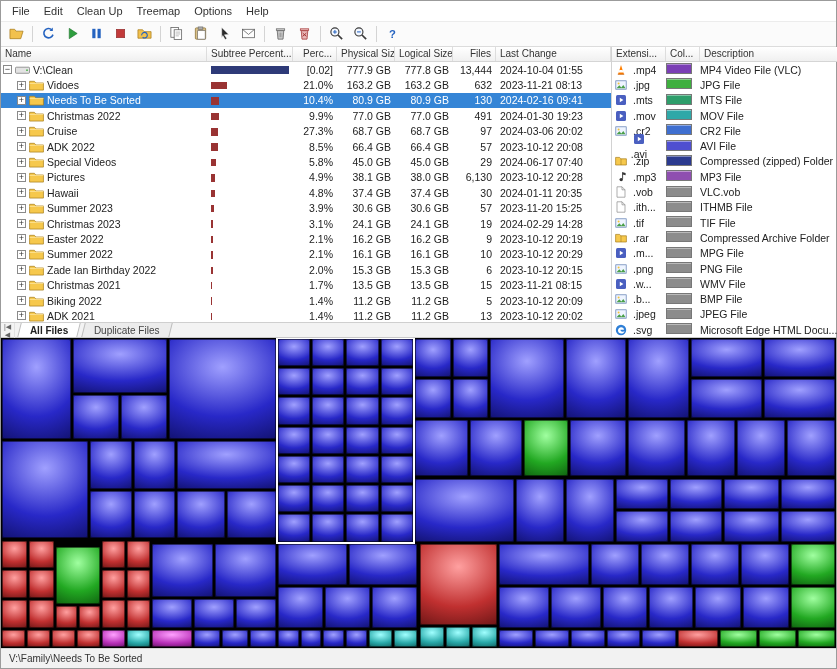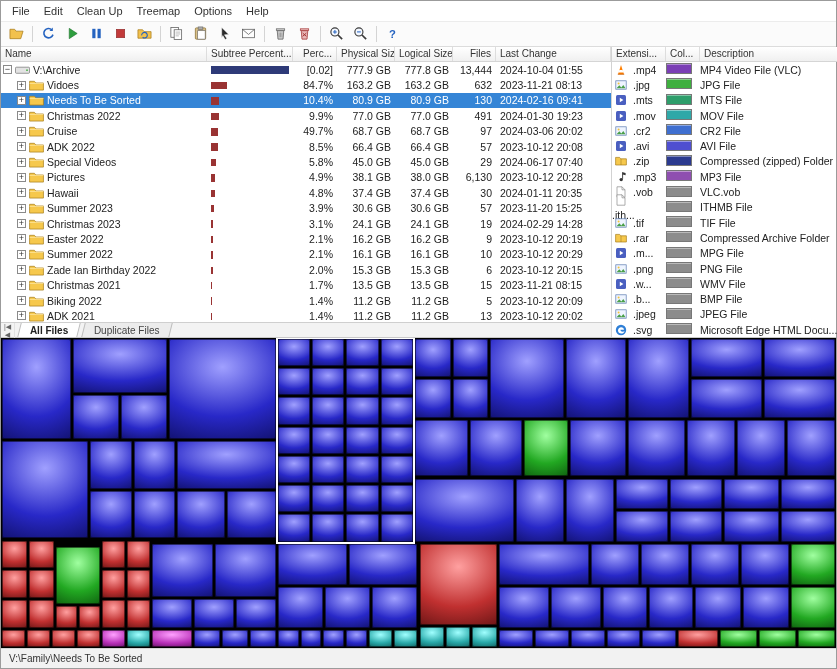--- a/index.html
+++ b/index.html
@@ -209,21 +209,21 @@
       <div class="list-rows">
           <div class="row">
             <div class="cell c0 name-cell" style="padding-left: 2px;">
               <span class="expand-box">−</span>
               <span class="tree-icon">
                 <svg viewBox="0 0 16 12">
                   <rect x=".5" y="3" width="15" height="6.5" rx="1" fill="#e3e3e3" stroke="#7a7a7a" stroke-width=".8"></rect>
                   <circle cx="12.8" cy="6.2" r=".9" fill="#3fae3f"></circle>
                 </svg>
               </span>
-              <span>V:\Archive</span>
+              <span>V:\Clean</span>
             </div>
             <div class="cell c1">
               <div class="bar-track">
                 <div class="bar-fill bar-navy" style="width: 100%;"></div>
               </div>
             </div>
             <div class="cell c2">[0.02]</div>
             <div class="cell c3">777.9 GB</div>
             <div class="cell c4">777.8 GB</div>
             <div class="cell c5">13,444</div>
@@ -238,21 +238,21 @@
                   <path d="M.5 4.8h15" stroke="#ffe9a8" stroke-width=".8"></path>
                 </svg>
               </span>
               <span>Vidoes</span>
             </div>
             <div class="cell c1">
               <div class="bar-track">
                 <div class="bar-fill bar-maroon" style="width: 21%;"></div>
               </div>
             </div>
-            <div class="cell c2">84.7%</div>
+            <div class="cell c2">21.0%</div>
             <div class="cell c3">163.2 GB</div>
             <div class="cell c4">163.2 GB</div>
             <div class="cell c5">632</div>
             <div class="cell c6">2023-11-21 08:13</div>
           </div>
           <div class="row selected">
             <div class="cell c0 name-cell" style="padding-left: 16px;">
               <span class="expand-box">+</span>
               <span class="tree-icon">
                 <svg viewBox="0 0 16 13">
@@ -304,21 +304,21 @@
                   <path d="M.5 4.8h15" stroke="#ffe9a8" stroke-width=".8"></path>
                 </svg>
               </span>
               <span>Cruise</span>
             </div>
             <div class="cell c1">
               <div class="bar-track">
                 <div class="bar-fill bar-maroon" style="width: 8.8%;"></div>
               </div>
             </div>
-            <div class="cell c2">49.7%</div>
+            <div class="cell c2">27.3%</div>
             <div class="cell c3">68.7 GB</div>
             <div class="cell c4">68.7 GB</div>
             <div class="cell c5">97</div>
             <div class="cell c6">2024-03-06 20:02</div>
           </div>
           <div class="row">
             <div class="cell c0 name-cell" style="padding-left: 16px;">
               <span class="expand-box">+</span>
               <span class="tree-icon">
                 <svg viewBox="0 0 16 13">
@@ -666,21 +666,21 @@
                   <circle cx="3.6" cy="4.4" r="1" fill="#f3c23a"></circle>
                   <path d="M1.5 9.3l2.8-3 2 2.2 2-2.6 2.2 3.4z" fill="#4aa04a"></path>
                 </svg>
               </span>
               <span class="ext-name">.cr2</span>
             </div>
             <div class="x1"><span class="swatch" style="display: inline-block; background: rgb(63, 111, 208);"></span></div>
             <div class="x2 ext-desc">CR2 File</div>
           </div>
           <div class="ext-row">
-            <div class="x0 name-cell" style="display: flex; align-items: center;">
+            <div class="x0 name-cell" style="display: flex; align-items: center; flex-direction: column;">
               <span class="ext-icon">
                 <svg viewBox="0 0 12 12">
                   <rect x="1" y="1" width="10" height="10" rx="1.5" fill="#4a5fc0"></rect>
                   <path d="M4.8 3.8l3.6 2.2-3.6 2.2z" fill="#fff"></path>
                 </svg>
               </span>
               <span class="ext-name">.avi</span>
             </div>
             <div class="x1"><span class="swatch" style="display: inline-block; background: rgb(79, 79, 208);"></span></div>
             <div class="x2 ext-desc">AVI File</div>
@@ -719,21 +719,21 @@
                   <path d="M2 .8h5l3 3v7.4H2z" fill="#fff" stroke="#8a8a8a" stroke-width=".7"></path>
                   <path d="M7 .8v3h3" fill="none" stroke="#8a8a8a" stroke-width=".7"></path>
                 </svg>
               </span>
               <span class="ext-name">.vob</span>
             </div>
             <div class="x1"><span class="swatch" style="display: inline-block; background: rgb(140, 140, 140);"></span></div>
             <div class="x2 ext-desc">VLC.vob</div>
           </div>
           <div class="ext-row">
-            <div class="x0 name-cell" style="display: flex; align-items: flex-start; flex-direction: column;">
+            <div class="x0 name-cell" style="display: flex; align-items: flex-end;">
               <span class="ext-icon">
                 <svg viewBox="0 0 12 12">
                   <path d="M2 .8h5l3 3v7.4H2z" fill="#fff" stroke="#8a8a8a" stroke-width=".7"></path>
                   <path d="M7 .8v3h3" fill="none" stroke="#8a8a8a" stroke-width=".7"></path>
                 </svg>
               </span>
               <span class="ext-name">.ith...</span>
             </div>
             <div class="x1"><span class="swatch" style="display: inline-block; background: rgb(140, 140, 140);"></span></div>
             <div class="x2 ext-desc">ITHMB File</div>

